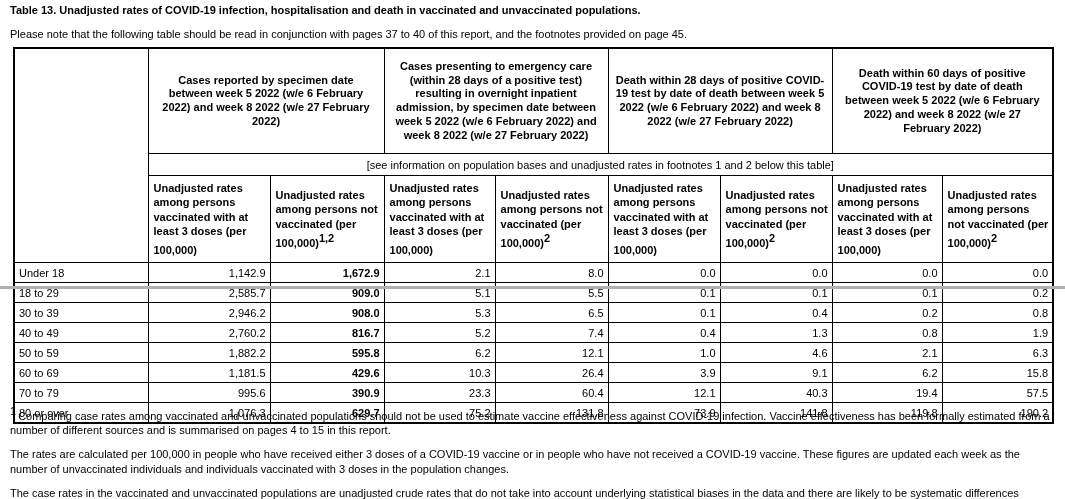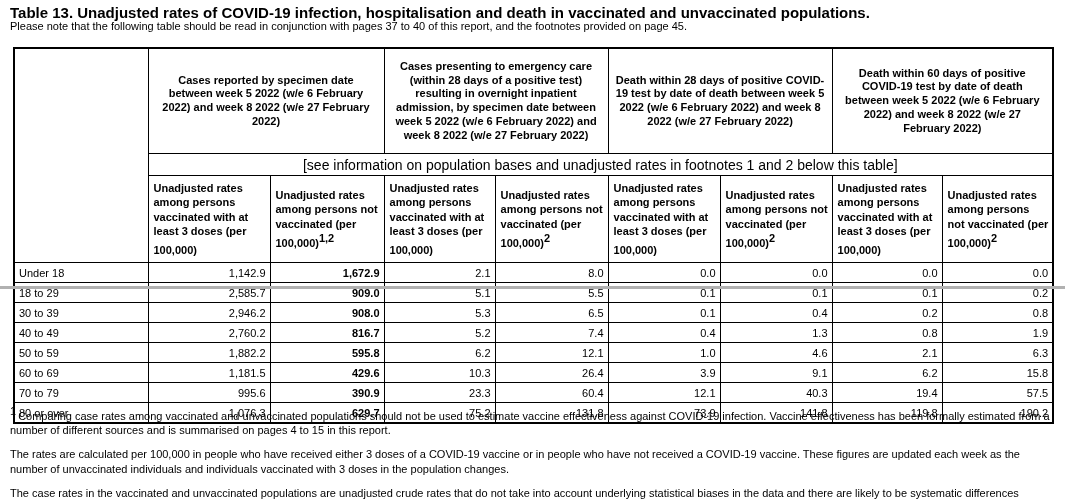--- a/index.html
+++ b/index.html
@@ -2,40 +2,40 @@
 <html><head>
 <meta charset="utf-8">
 <style>
   html, body { margin:0; padding:0; }
   body {
     width:1065px; height:499px; background:#ffffff; color:#000;
     font-family:"Liberation Sans", sans-serif; position:relative; overflow:hidden;
   }
   .title {
     position:absolute; left:10px; top:4px;
-    font-size:15px; font-weight:bold; white-space:nowrap;
+    font-size:11px; font-weight:bold; white-space:nowrap;
   }
   .subtitle {
-    position:absolute; left:10px; top:20px;
+    position:absolute; left:10px; top:28px;
     font-size:11px; white-space:nowrap;
   }
   table.rates {
     position:absolute; left:13px; top:47px; width:1039px;
     border-collapse:collapse; table-layout:fixed;
     border:2px solid #000;
   }
   table.rates th, table.rates td { border:1px solid #000; overflow:hidden; }
   th.group {
     height:100px; font-size:11px; font-weight:bold;
     text-align:center; vertical-align:middle;
     padding:2px 7px; line-height:1.25;
   }
   td.corner { background:#fff; }
   td.band {
-    height:21px; font-size:14px; font-weight:normal;
+    height:21px; font-size:11px; font-weight:normal;
     text-align:center; vertical-align:middle; padding:0 2px;
   }
   th.sub {
     height:82px; font-size:11px; font-weight:bold;
     text-align:left; vertical-align:middle;
     padding:2px 3px 2px 5px; line-height:1.3;
   }
   th.sub sup, .fn sup { font-size:11px; }
   tbody td { height:19px; font-size:11px; vertical-align:middle; padding:0 4px; }
   tbody td.rowlabel { text-align:left; }

